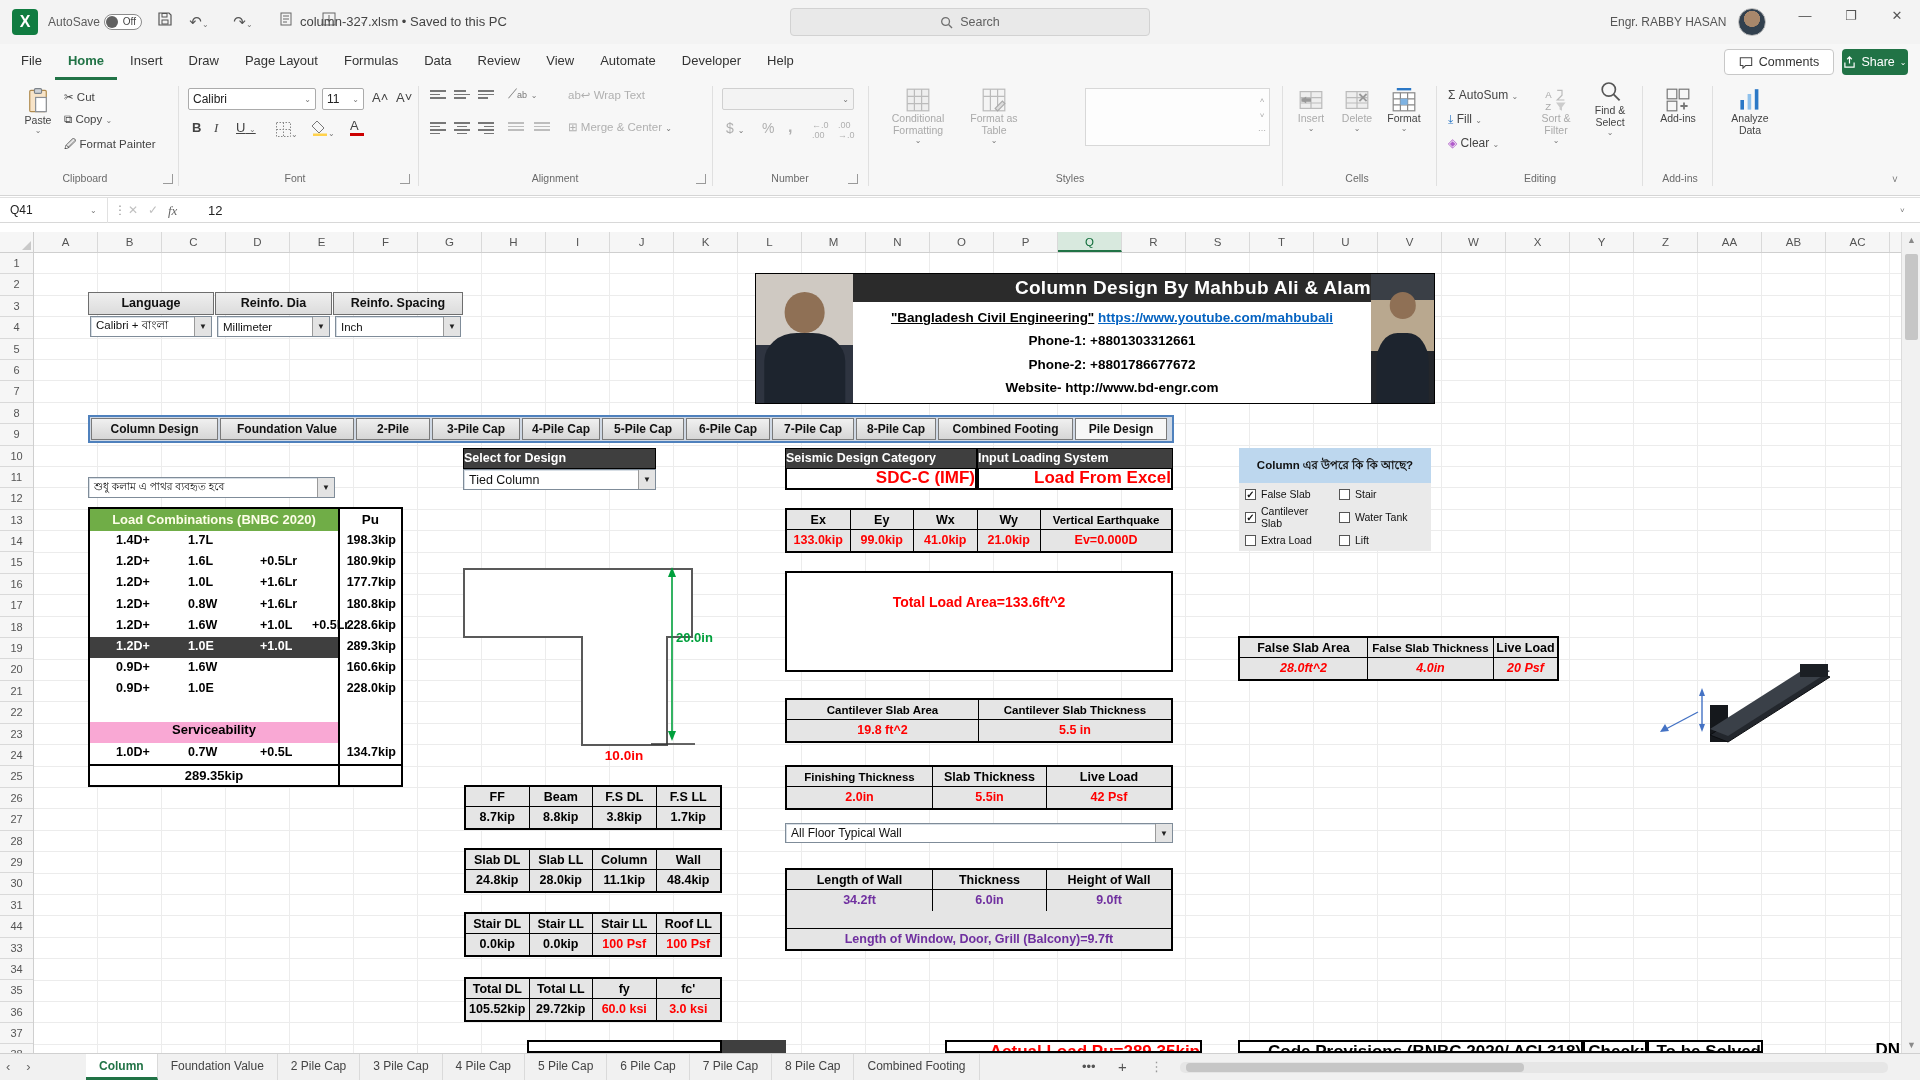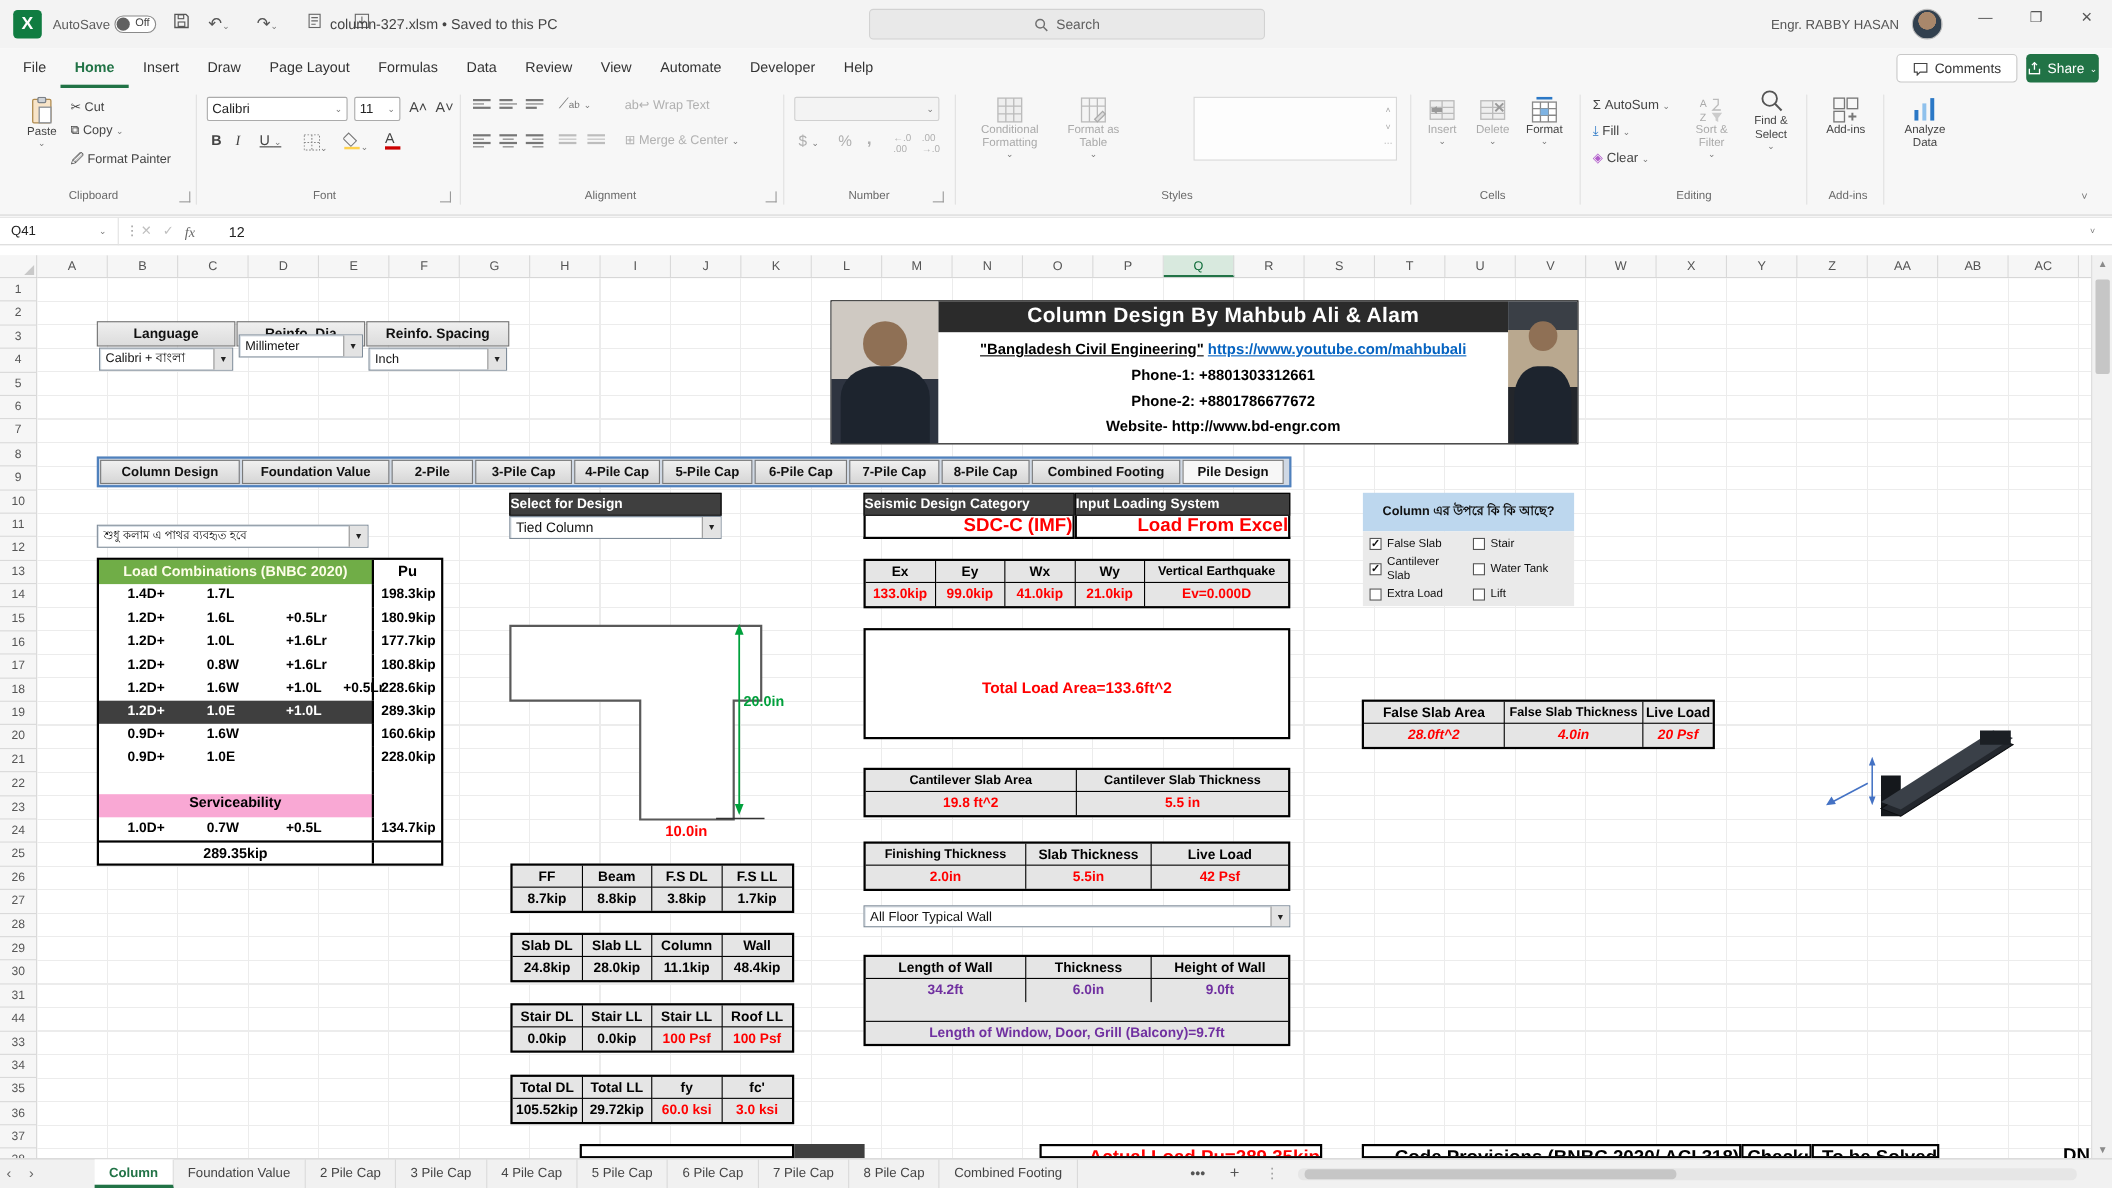--- a/index.html
+++ b/index.html
@@ -111,21 +111,21 @@
   
   #banner { left:755px; top:273px; width:680px; height:131px; border:1.5px solid #000; background:#fff; display:flex; }
   .photo { width:97px; align-self:stretch; position:relative; overflow:hidden; }
   #photo-left { background:linear-gradient(#cfc9c2 0 55%, #2e3440 55%); }
   #photo-right { width:63px; background:linear-gradient(#3a3f46 0 20%, #b9a88f 20% 60%, #23262b 60%); }
   .photo:before { content:""; position:absolute; left:50%; top:14%; width:42%; aspect-ratio:1;
     transform:translateX(-50%); border-radius:50%; background:#8f7055; }
   .photo:after { content:""; position:absolute; left:50%; top:46%; width:84%; height:54%;
     transform:translateX(-50%); border-radius:40% 40% 0 0; background:#1d242e; }
   #banner-mid { flex:1; display:flex; flex-direction:column; }
-  #banner-title { background:#2b2b2b; color:#fff; font-weight:bold; font-size:19px; text-align:center;
+  #banner-title { background:#2b2b2b; color:#fff; font-weight:bold; font-size:19px; text-align:right;
     padding:3px 0; letter-spacing:.3px; }
   #banner-info { flex:1; display:flex; flex-direction:column; justify-content:space-evenly; text-align:center;
     font-size:13.5px; font-weight:bold; color:#000; }
   #channel-name { text-decoration:underline; }
   #channel-link { color:#0563c1; text-decoration:underline; }
 
   
   #nav-btns { left:88px; top:415px; width:1086px; height:28px; border:2px solid #4f81bd;
     display:flex; gap:2px; padding:1px; background:#cfd8e4; }
   .nav-btn { background:linear-gradient(#f0f0f0,#d6d6d6); border:1px solid #7a7a7a; font-size:12px;
@@ -547,21 +547,21 @@
   </div>
 <div id="gridlines" class="abs"></div>
 
 <div class="abs hdr-cell" style="left:88px;top:292px;width:126px;height:23px;line-height:21px">Language</div>
 <div class="abs hdr-cell" style="left:215px;top:292px;width:117px;height:23px;line-height:21px">Reinfo. Dia</div>
 <div class="abs hdr-cell" style="left:333px;top:292px;width:130px;height:23px;line-height:21px">Reinfo.  Spacing</div>
 <div class="abs vb-combo" style="left:90px;top:316px;width:122px;height:21px">
   <span class="txt">Calibri + বাংলা</span>
     <span class="dd">▼</span>
 </div>
-<div class="abs vb-combo" style="left:217px;top:304px;width:113px;height:21px">
+<div class="abs vb-combo" style="left:217px;top:316px;width:113px;height:21px">
   <span class="txt">Millimeter</span>
     <span class="dd">▼</span>
 </div>
 <div class="abs vb-combo" style="left:335px;top:316px;width:126px;height:21px">
   <span class="txt">Inch</span>
     <span class="dd">▼</span>
 </div>
 
 <div id="banner" class="abs">
   <div id="photo-left" class="photo"></div>
@@ -759,21 +759,21 @@
     <div class="mt-h">Wy</div>
     <div class="mt-h" style="border-right: none; font-size: 11.5px;">Vertical Earthquake</div>
     <div class="mt-v red">133.0kip</div>
     <div class="mt-v red">99.0kip</div>
     <div class="mt-v red">41.0kip</div>
     <div class="mt-v red">21.0kip</div>
     <div class="mt-v red" style="border-right: none;">Ev=0.000D</div>
   </div>
 
 <div class="abs plainbox" style="left:785px;top:571px;width:388px;height:101px">
-  <div class="red" style="font-weight:bold;font-size:14px;text-align:center;margin-top:44px">Total Load Area=133.6ft^2</div>
+  <div class="red" style="font-weight:bold;font-size:14px;text-align:center;margin-top:21px">Total Load Area=133.6ft^2</div>
 </div>
 
 <div class="mini-table abs" style="left: 785px; top: 698px; width: 388px; grid-template-columns: 192px 192px;">
     <div class="mt-h" style="font-size: 11.5px;">Cantilever Slab Area</div>
     <div class="mt-h" style="border-right: none; font-size: 11.5px;">Cantilever Slab Thickness</div>
     <div class="mt-v red">19.8 ft^2</div>
     <div class="mt-v red" style="border-right: none;">5.5 in</div>
   </div>
 <div class="mini-table abs" style="left: 785px; top: 765px; width: 388px; grid-template-columns: 146px 114px 124px;">
     <div class="mt-h" style="font-size: 11.5px;">Finishing Thickness</div>

